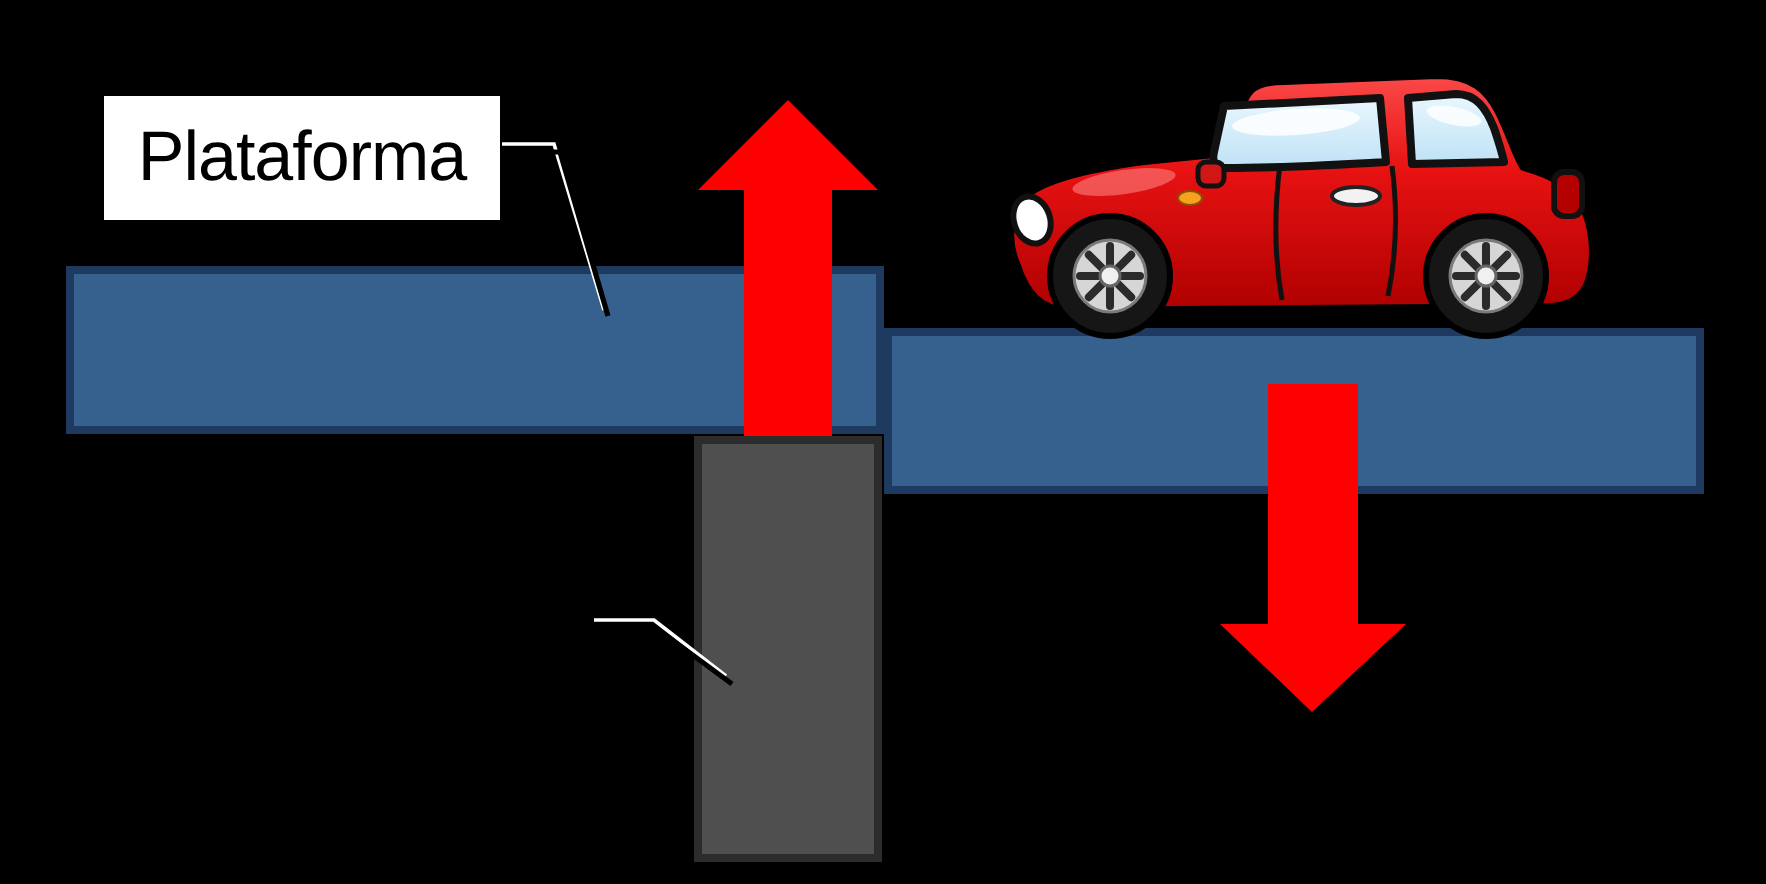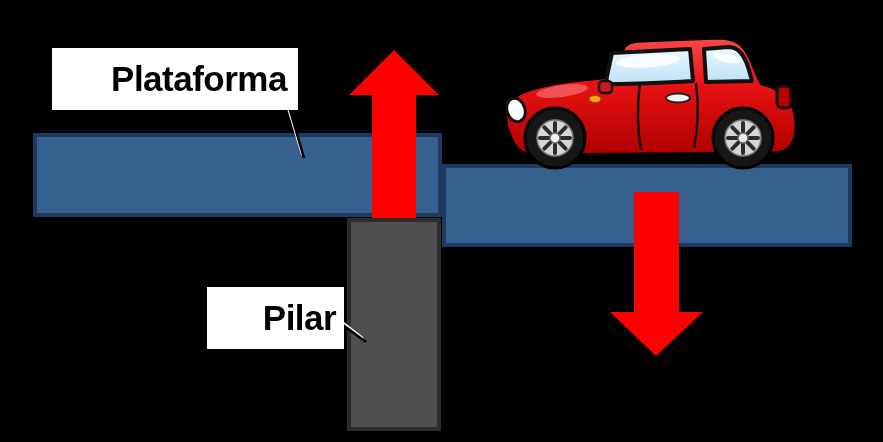--- a/index.html
+++ b/index.html
@@ -29,27 +29,26 @@
   .overlay {
     position: absolute;
     left: 0; top: 0; width: 883px; height: 442px;
     pointer-events: none;
   }
   .force-arrow { fill: var(--force_arrow, #FF0000); }
   .label-box {
     position: absolute;
     background: var(--label_background, #FFFFFF);
     color: var(--label_text, #000000);
-    font-weight: bold;
+    font-weight: normal;
     font-size: 35px;
     display: flex;
     align-items: center;
     justify-content: center;
     letter-spacing: -0.5px;
-    padding-left: 48px;
   }
   .label-plataforma { left: 52px;  top: 48px;  width: 198px; height: 62px; }
   .label-pilar      { left: 207px; top: 287px; width: 89px;  height: 62px; }
   .leader-casing { fill: none; stroke: #FFFFFF; stroke-width: 1.8; }
   .leader-core   { fill: none; stroke: var(--leader_line, #000000); stroke-width: 2.6; }
 </style>
 </head>
 <body>
 
 <div class="canvas">
@@ -129,17 +128,14 @@
     </g>
     <g>
       <polyline class="leader-casing" points="297,310 327,310 363,338"></polyline>
       <polyline class="leader-core" points="297,314 328,314 366,342"></polyline>
     </g>
   </svg>
 
   <div class="label-box label-plataforma">
     <span>Plataforma</span>
   </div>
-  <div class="label-box label-pilar">
-    <span>Pilar</span>
-  </div>
 
 </div>
 
 </body></html>

